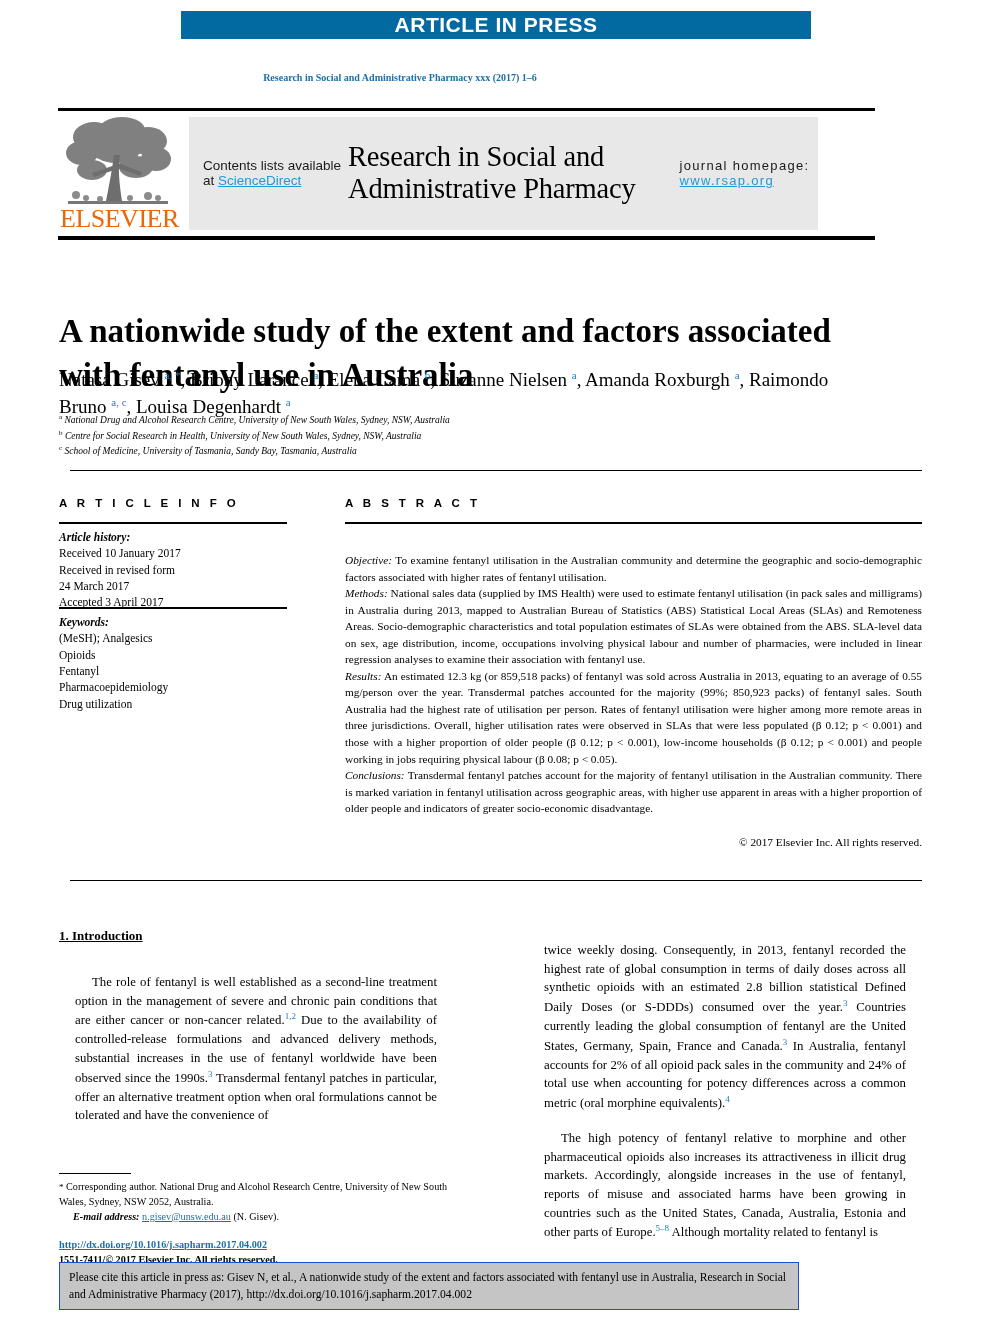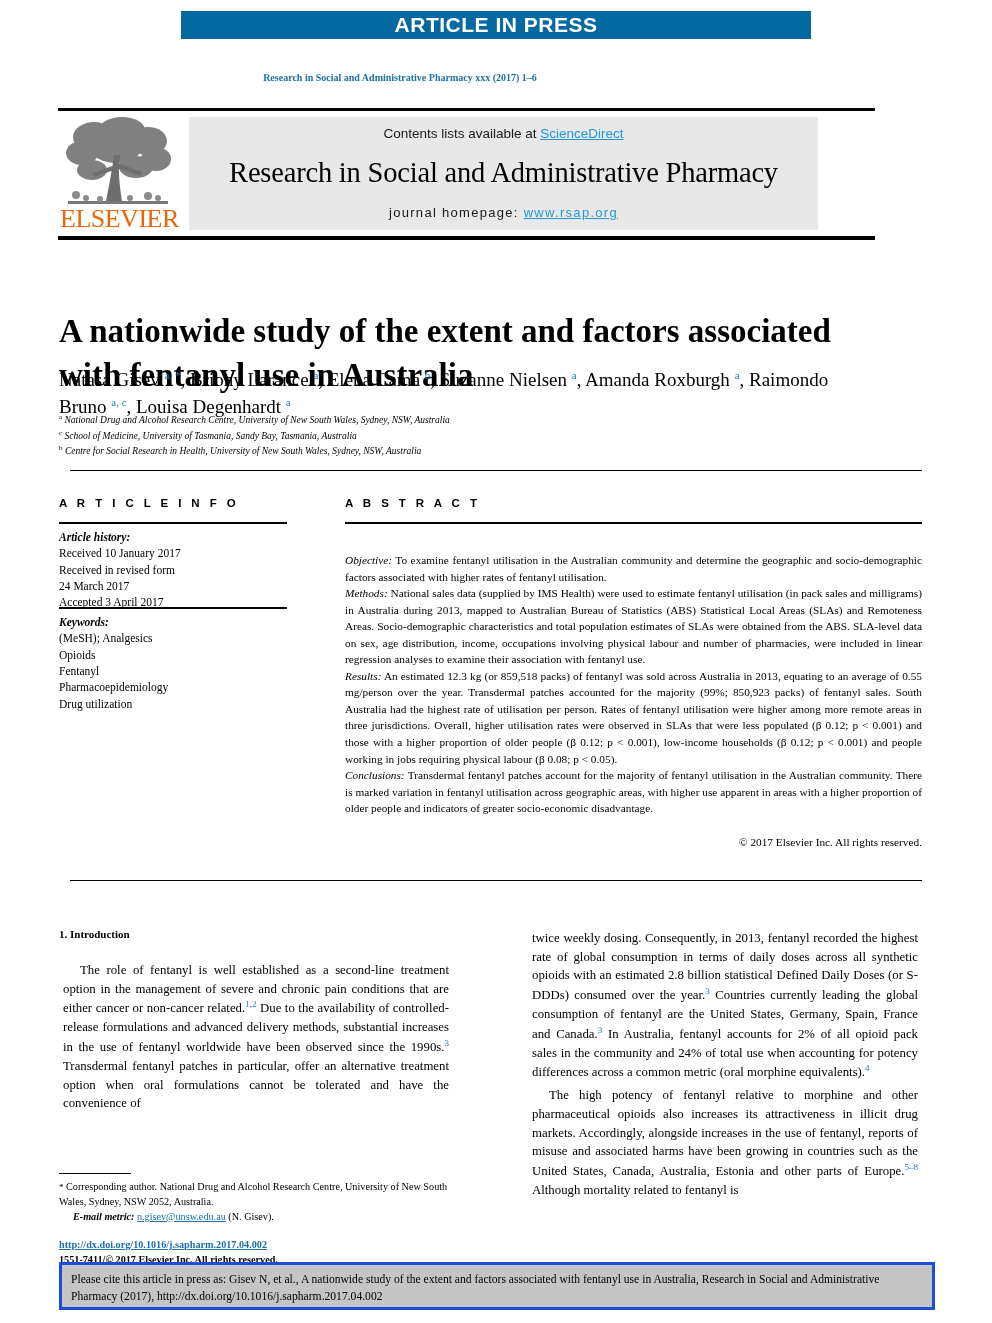--- a/index.html
+++ b/index.html
@@ -92,24 +92,24 @@
     line-height: 1;
   }
   .sd-box {
     position: absolute;
     left: 131px;
     top: 9px;
     width: 629px;
     height: 113px;
     background: #e8e8e8;
     display: flex;
-    flex-direction: column;
+    flex-direction: row;
     align-items: center;
     justify-content: space-between;
-    padding: 9px 0 10px 0;
+    padding: 9px 0 10px 14px;
     box-sizing: border-box;
   }
   .sd-contents {
     font-family: "Liberation Sans", sans-serif;
     font-size: 13.5px;
     color: #1a1a1a;
   }
   .link-blue { color: #2199d6; }
   .sd-title {
     font-family: "Liberation Serif", serif;
@@ -230,31 +230,32 @@
   .col {
     position: absolute;
     width: 394px;
     font-size: 12.8px;
     line-height: 1.46;
     text-align: justify;
     color: #000;
   }
   .col-left  { left: 59px;  top: 925px; }
   .col-right { left: 528px; top: 925px; }
-  .col p { margin: 4px; }
+  .col p { margin: 16px; }
   .col .indent { text-indent: 17px; }
   .col sup, .fn sup { color: #1d7fb8; font-size: 9px; }
 
   .body-head {
     position: absolute;
     left: 59px;
     top: 928px;
     font-weight: bold;
-    font-size: 11px;
-    color: #000;
+    font-size: 13px;
+    color: #000;
+    text-decoration: underline;
   }
 
   
   .fn {
     position: absolute;
     left: 59px;
     width: 394px;
     font-size: 10.2px;
     line-height: 1.46;
     color: #000;
@@ -264,24 +265,24 @@
   .fn .it { font-style: italic; font-weight: bold; }
   .fn-star { font-size: 9px; }
   .mail-link { color: #1d6fa5; }
   .doi-link { color: #1d6fa5; font-weight: bold; }
 
   
   .cite-box {
     position: absolute;
     left: 59px;
     top: 1262px;
-    width: 876px;
+    width: 740px;
     height: 48px;
     background: #c5c5c5;
-    border: 3px solid #1d4ed8;
+    border: 1px solid #1d4ed8;
     box-sizing: border-box;
     padding: 7px 9px 0 9px;
     font-family: "Liberation Serif", serif;
     font-size: 11.6px;
     line-height: 1.44;
     color: #000;
   }
 </style>
 </head>
 <body>
@@ -336,22 +337,22 @@
   </div>
 
 
   <div class="masthead-rule-bottom"></div>
 </div>
 
 <h1 class="title">A nationwide study of the extent and factors associated with fentanyl use in Australia</h1>
 <div class="authors">Natasa Gisev <sup>a, *</sup>, Briony Larance <sup>a</sup>, Elena Cama <sup>b</sup>, Suzanne Nielsen <sup>a</sup>, Amanda Roxburgh <sup>a</sup>, Raimondo Bruno <sup>a, c</sup>, Louisa Degenhardt <sup>a</sup></div>
 <div class="affils">
   <div><sup>a</sup> <span>National Drug and Alcohol Research Centre, University of New South Wales, Sydney, NSW, Australia</span></div>
+  <div><sup>b</sup> <span>Centre for Social Research in Health, University of New South Wales, Sydney, NSW, Australia</span></div>
   <div><sup>c</sup> <span>School of Medicine, University of Tasmania, Sandy Bay, Tasmania, Australia</span></div>
-  <div><sup>b</sup> <span>Centre for Social Research in Health, University of New South Wales, Sydney, NSW, Australia</span></div>
 </div>
 
 <div class="rule rule-info-top"></div>
 <div class="rule rule-left-1"></div>
 <div class="rule rule-left-2"></div>
 <div class="rule rule-abs-1"></div>
 <div class="rule rule-bottom"></div>
 <div class="rule rule-footnote"></div>
 
 <div class="section-head head-info">A R T I C L E  I N F O</div>
@@ -389,21 +390,21 @@
   <p class="indent">The role of fentanyl is well established as a second-line treatment option in the management of severe and chronic pain conditions that are either cancer or non-cancer related.<sup>1,2</sup> Due to the availability of controlled-release formulations and advanced delivery methods, substantial increases in the use of fentanyl worldwide have been observed since the 1990s.<sup>3</sup> Transdermal fentanyl patches in particular, offer an alternative treatment option when oral formulations cannot be tolerated and have the convenience of</p>
 </div>
 
 <div class="col col-right">
   <p>twice weekly dosing. Consequently, in 2013, fentanyl recorded the highest rate of global consumption in terms of daily doses across all synthetic opioids with an estimated 2.8 billion statistical Defined Daily Doses (or S-DDDs) consumed over the year.<sup>3</sup> Countries currently leading the global consumption of fentanyl are the United States, Germany, Spain, France and Canada.<sup>3</sup> In Australia, fentanyl accounts for 2% of all opioid pack sales in the community and 24% of total use when accounting for potency differences across a common metric (oral morphine equivalents).<sup>4</sup></p>
   <p class="indent">The high potency of fentanyl relative to morphine and other pharmaceutical opioids also increases its attractiveness in illicit drug markets. Accordingly, alongside increases in the use of fentanyl, reports of misuse and associated harms have been growing in countries such as the United States, Canada, Australia, Estonia and other parts of Europe.<sup>5–8</sup> Although mortality related to fentanyl is</p>
 </div>
 
 <div class="fn fn-corr">
   <div><span class="fn-star">*</span> Corresponding author. National Drug and Alcohol Research Centre, University of New South Wales, Sydney, NSW 2052, Australia.</div>
-  <div style="text-indent:14px;"><span class="it">E-mail metric:</span> <a class="mail-link" href="#">n.gisev@unsw.edu.au</a><span> (N. Gisev).</span></div>
+  <div style="text-indent:14px;"><span class="it">E-mail address:</span> <a class="mail-link" href="#">n.gisev@unsw.edu.au</a><span> (N. Gisev).</span></div>
 </div>
 
 <div class="fn fn-doi">
   <div><a class="doi-link" href="#">http://dx.doi.org/10.1016/j.sapharm.2017.04.002</a></div>
   <div style="font-weight:bold;">1551-7411/© 2017 Elsevier Inc. All rights reserved.</div>
 </div>
 
 <div class="cite-box">Please cite this article in press as: Gisev N, et al., A nationwide study of the extent and factors associated with fentanyl use in Australia, Research in Social and Administrative Pharmacy (2017), http://dx.doi.org/10.1016/j.sapharm.2017.04.002</div>
 
 </body></html>

